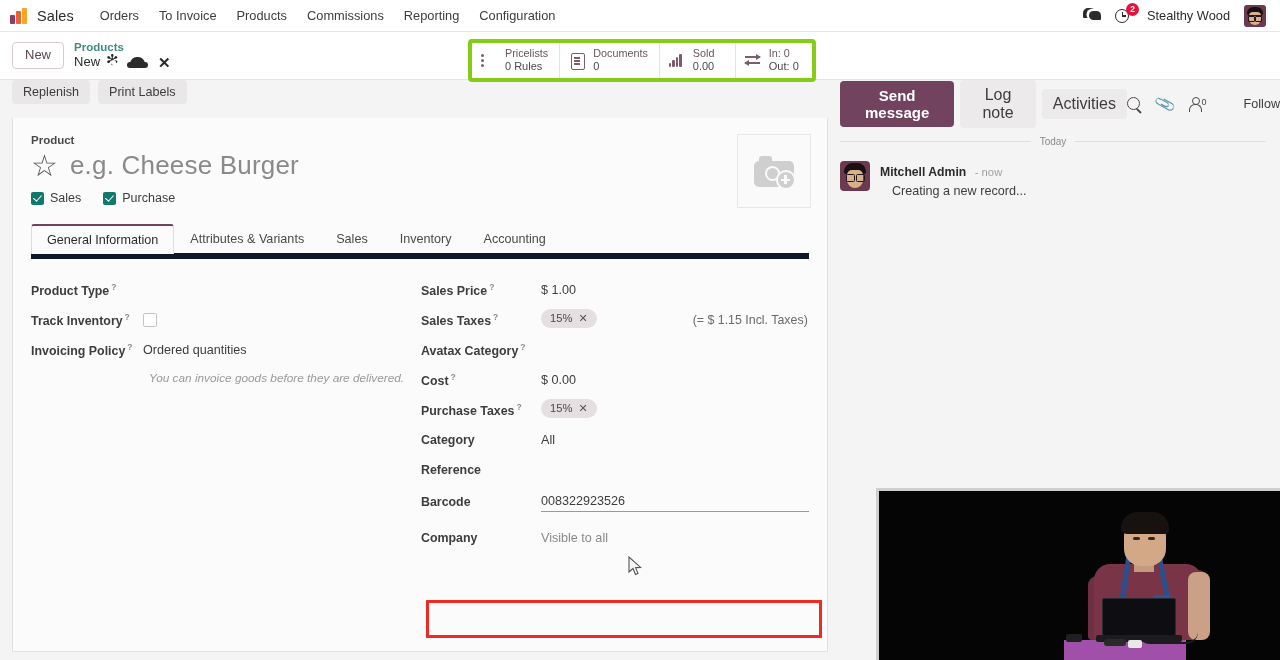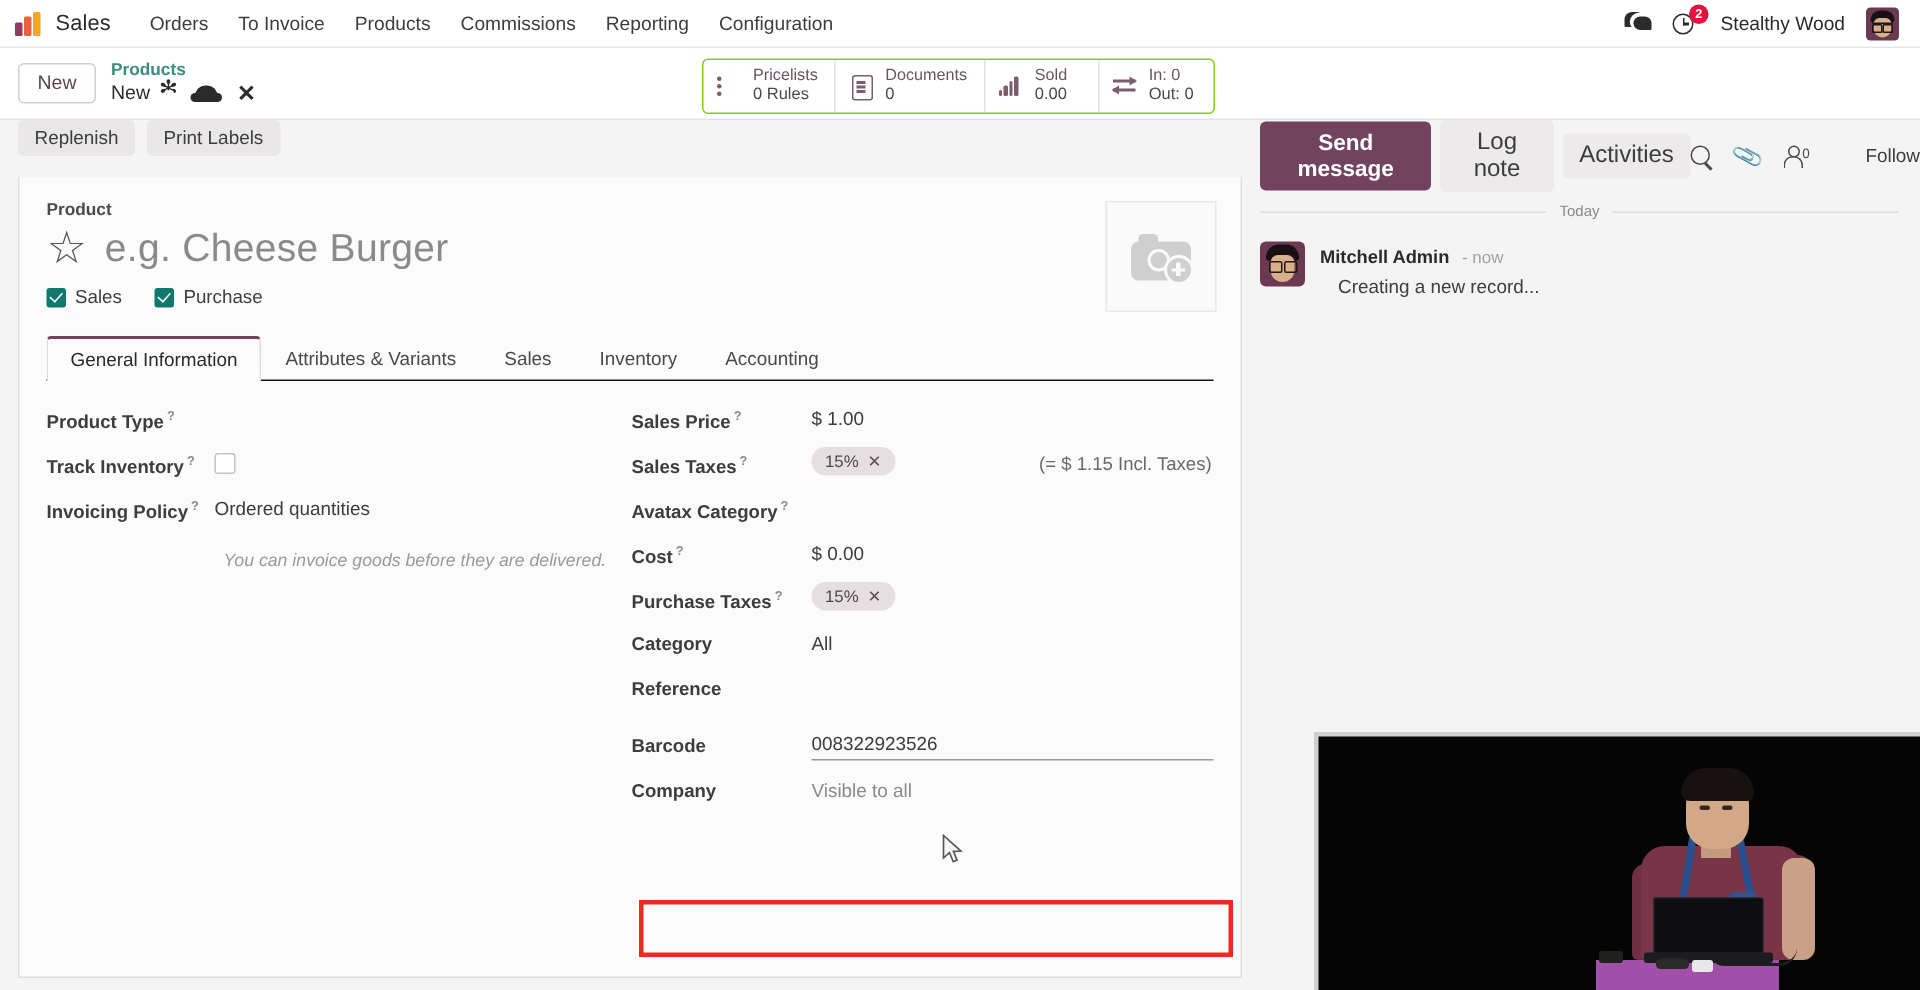--- a/index.html
+++ b/index.html
@@ -92,21 +92,21 @@
     background: #2b2b2b; border-radius: 4px 1px 2px 4px;
   }
   .ic-cloud::after {
     content: ""; position: absolute; right: -3px; bottom: 0; width: 8px; height: 6px;
     background: #2b2b2b; border-radius: 1px 4px 4px 2px;
   }
   .ic-x { font-size: 15px; color: #2b2b2b; cursor: pointer; margin-left: 6px; line-height: 1; font-weight: bold; }
 
   .stat-buttons {
     position: absolute; left: 468px; top: 7px;
-    display: flex; background: #fff; border: 1px solid #84cc16; border-radius: 4px; overflow: hidden;
+    display: flex; background: #fff; border: 4px solid #84cc16; border-radius: 4px; overflow: hidden;
   }
   .stat-btn {
     display: flex; align-items: center; gap: 7px; padding: 4px 11px 4px 9px;
     border-right: 1px solid #e6e2e2; cursor: pointer; min-width: 76px;
   }
   .stat-btn:last-child { border-right: none; }
   .stat-txt { display: flex; flex-direction: column; line-height: 1.25; }
   .stat-l1 { font-size: 10.8px; color: #6b5460; }
   .stat-l2 { font-size: 11px; color: #4a4a4a; }
   .si { width: 17px; height: 15px; position: relative; flex: 0 0 auto; }
@@ -200,35 +200,35 @@
     position: absolute; right: -2px; bottom: -3px; width: 20px; height: 20px; border-radius: 50%;
     background: #cfcfcf; border: 2.5px solid #fafafa;
   }
   .cam-plus::before, .cam-plus::after {
     content: ""; position: absolute; background: #fafafa;
   }
   .cam-plus::before { left: 3px; top: 6.5px; width: 9px; height: 2.2px; }
   .cam-plus::after { left: 6.4px; top: 3px; width: 2.2px; height: 9px; }
 
   
-  .tabs { display: flex; margin-top: 18px; border-bottom: 1px solid #0f172a; }
+  .tabs { display: flex; margin-top: 18px; border-bottom: 6px solid #0f172a; }
   .tab {
     font-size: 12.6px; color: #4a4a4a; padding: 7px 15px; cursor: pointer;
     border: 1px solid transparent; border-bottom: none; position: relative; top: 1px;
   }
   .tab.active {
     background: #fbfbfb; border-color: #dcdcdc; border-bottom-color: #fbfbfb;
     border-top: 2px solid #71435e; color: #2b2b2b; border-radius: 3px 3px 0 0;
   }
 
   
   .form-cols { display: flex; margin-top: 14px; }
   .col-left { width: 410px; }
   .col-right { width: 400px; }
-  .frow { display: flex; align-items: flex-start; min-height: 30px; margin-bottom: 0; }
+  .frow { display: flex; align-items: center; min-height: 30px; margin-bottom: 0; }
   .flabel {
     font-size: 12.4px; font-weight: bold; color: #3d3d3d; width: 112px; flex: 0 0 auto;
     padding-top: 4px; position: relative;
   }
   .flabel.wide { width: 120px; }
   .q { font-size: 8.5px; color: #8a8a8a; vertical-align: super; margin-left: 2px; cursor: help; }
   .fvalue { font-size: 12.6px; color: #3d3d3d; padding-top: 4px; }
   .fvalue.muted { color: #8a8a8a; }
   .radio-group { display: flex; align-items: center; gap: 7px; padding-top: 2px; }
   .radio {

